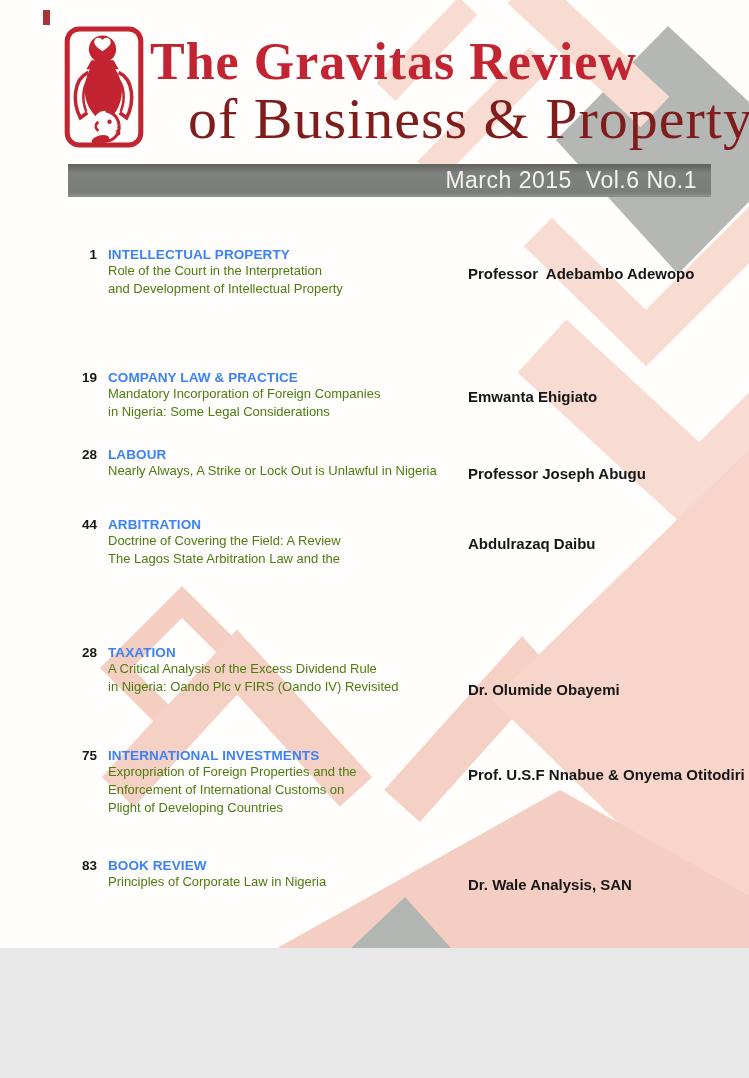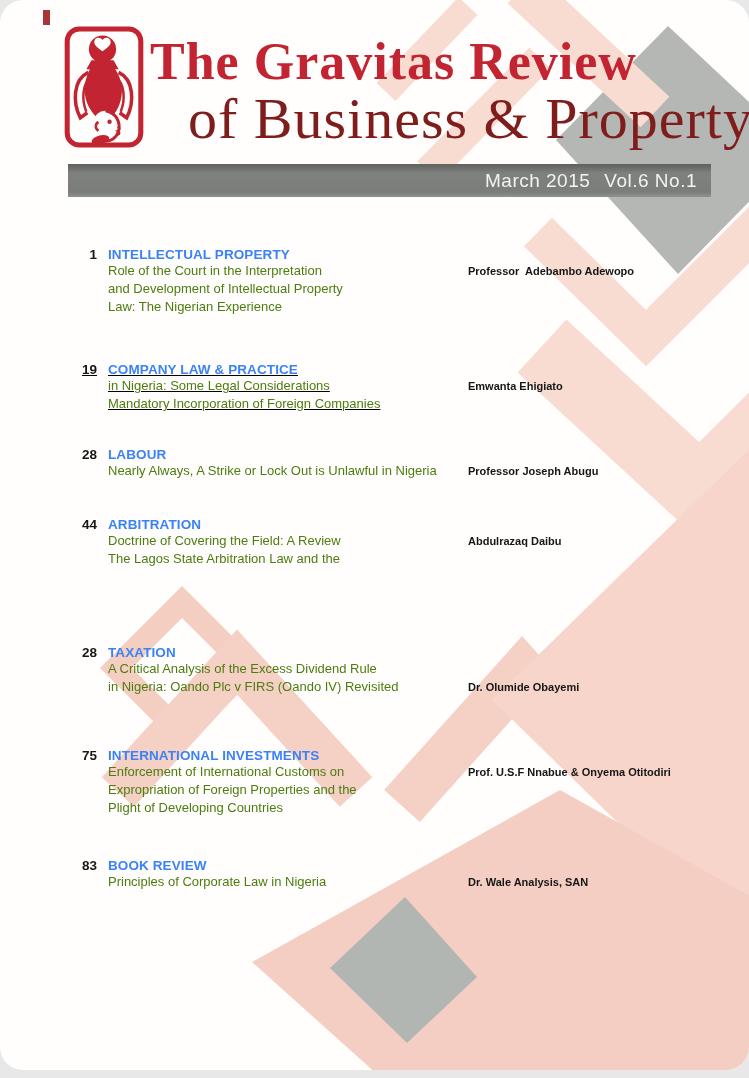--- a/index.html
+++ b/index.html
@@ -1,23 +1,22 @@
 <!DOCTYPE html>
 <html><head>
 <meta charset="utf-8">
 <style>
   html,body{margin:0;padding:0;background:#e8e8e8;}
   .page{
     position:relative;
-    width:749px;height:1070px;
+    width:749px;height:948px;
     background:#fffefd;
     overflow:hidden;
     font-family:"Liberation Sans",sans-serif;
     margin:0 auto;
-    border-radius:23px;
   }
   
   .decor{position:absolute;left:0;top:0;z-index:0;}
   
   .masthead{position:absolute;left:0;top:0;width:749px;z-index:2;}
   .logo-box{position:absolute;left:64px;top:26px;width:80px;height:122px;}
   .title-1{
     position:absolute;left:150px;top:36px;
     font-family:"Liberation Serif",serif;
     font-weight:bold;font-size:52px;line-height:1;
@@ -30,40 +29,40 @@
     color:#7f1d1d;letter-spacing:1px;white-space:pre;
   }
   .corner-mark{position:absolute;left:43px;top:10px;width:7px;height:15px;background:#a8343c;}
   
   .issue-bar{
     position:absolute;left:68px;top:164px;width:643px;height:33px;z-index:2;
     background:linear-gradient(#5e615e,#7e817e 28%,#7a7d7a 85%,#909390);
     color:#f3f3f1;
     display:flex;align-items:center;justify-content:flex-end;
     padding-right:14px;box-sizing:border-box;
-    font-size:19px;letter-spacing:.5px;
+    font-size:23px;letter-spacing:.5px;
   }
   .issue-bar .vol{margin-left:14px;}
   
   .toc-entry{position:absolute;left:75px;width:645px;z-index:2;}
   .toc-head{display:flex;align-items:baseline;}
   .toc-num{
     width:22px;text-align:right;margin-right:11px;
     font-weight:bold;font-size:13.5px;color:#161616;flex:0 0 22px;
   }
   .toc-cat{
     font-weight:bold;font-size:13.5px;color:#3b82f6;letter-spacing:.1px;white-space:pre;
   }
   .toc-lines{margin-left:33px;}
   .toc-line{
     font-size:13px;line-height:18px;color:#4d7c0f;white-space:pre;
   }
   .toc-author{
     position:absolute;left:393px;
-    font-weight:bold;font-size:11px;color:#161616;white-space:pre;
+    font-weight:bold;font-size:15px;color:#161616;white-space:pre;
   }
   .author-top-1{top:18px;}
   .author-top-2{top:36px;}
   
   .scan-line-bottom{position:absolute;left:0;top:1070px;width:178px;height:2px;background:#d9dee0;z-index:1;}
 </style>
 </head>
 <body>
 
 <div class="page">
@@ -129,33 +128,32 @@
   </div>
 
   <div class="toc-entry" style="top:247px;">
     <div class="toc-head">
       <span class="toc-num">1</span>
       <span class="toc-cat">INTELLECTUAL PROPERTY</span>
     </div>
     <div class="toc-lines">
       <div class="toc-line">Role of the Court in the Interpretation</div>
       <div class="toc-line">and Development of Intellectual Property</div>
-      <div class="toc-line">Law: The Nigerian Experience</div>
     </div>
     <div class="toc-author author-top-1">Professor  Adebambo Adewopo</div>
   </div>
 
-  <div class="toc-entry" style="top:362px;text-decoration:underline;">
+  <div class="toc-entry" style="top:370px;">
     <div class="toc-head">
       <span class="toc-num">19</span>
       <span class="toc-cat">COMPANY LAW &amp; PRACTICE</span>
     </div>
     <div class="toc-lines">
+      <div class="toc-line">Mandatory Incorporation of Foreign Companies</div>
       <div class="toc-line">in Nigeria: Some Legal Considerations</div>
-      <div class="toc-line">Mandatory Incorporation of Foreign Companies</div>
     </div>
     <div class="toc-author author-top-1">Emwanta Ehigiato</div>
   </div>
 
   <div class="toc-entry" style="top:447px;">
     <div class="toc-head">
       <span class="toc-num">28</span>
       <span class="toc-cat">LABOUR</span>
     </div>
     <div class="toc-lines">
@@ -187,22 +185,22 @@
     </div>
     <div class="toc-author author-top-2">Dr. Olumide Obayemi</div>
   </div>
 
   <div class="toc-entry" style="top:748px;">
     <div class="toc-head">
       <span class="toc-num">75</span>
       <span class="toc-cat">INTERNATIONAL INVESTMENTS</span>
     </div>
     <div class="toc-lines">
+      <div class="toc-line">Expropriation of Foreign Properties and the</div>
       <div class="toc-line">Enforcement of International Customs on</div>
-      <div class="toc-line">Expropriation of Foreign Properties and the</div>
       <div class="toc-line">Plight of Developing Countries</div>
     </div>
     <div class="toc-author author-top-1">Prof. U.S.F Nnabue &amp; Onyema Otitodiri</div>
   </div>
 
   <div class="toc-entry" style="top:858px;">
     <div class="toc-head">
       <span class="toc-num">83</span>
       <span class="toc-cat">BOOK REVIEW</span>
     </div>

